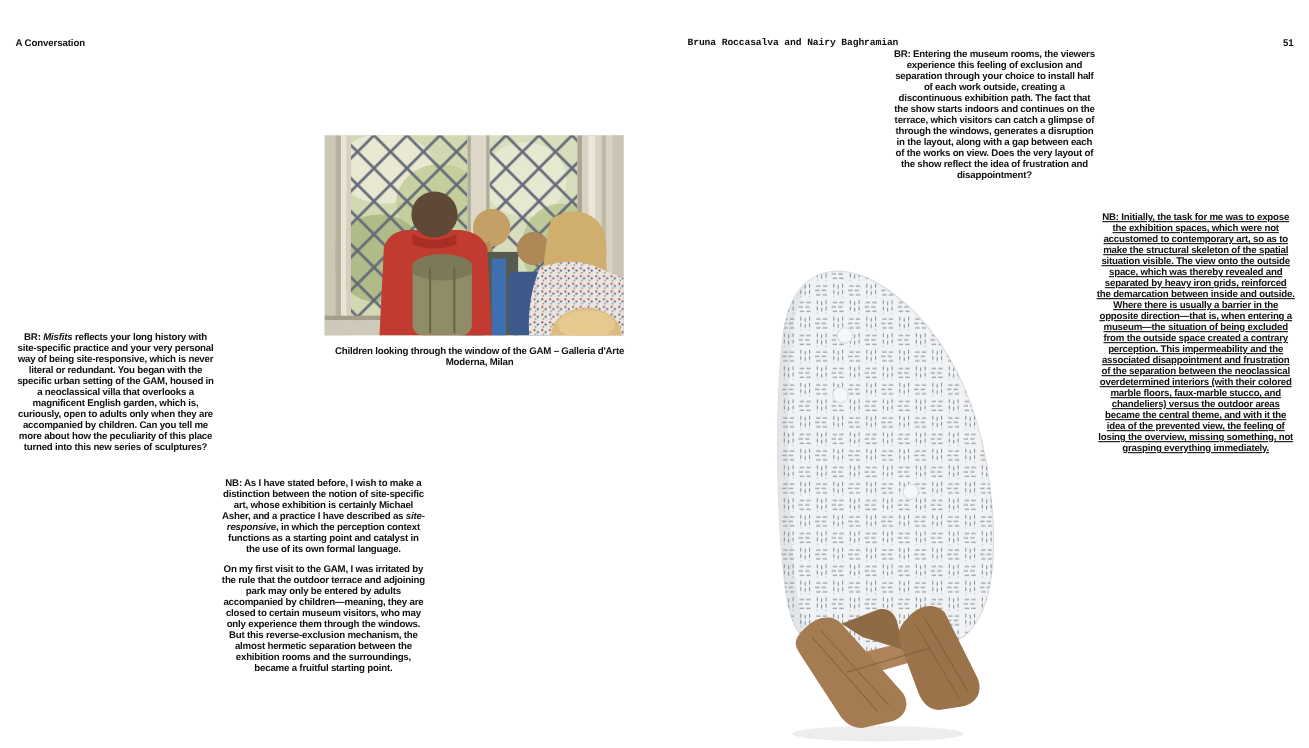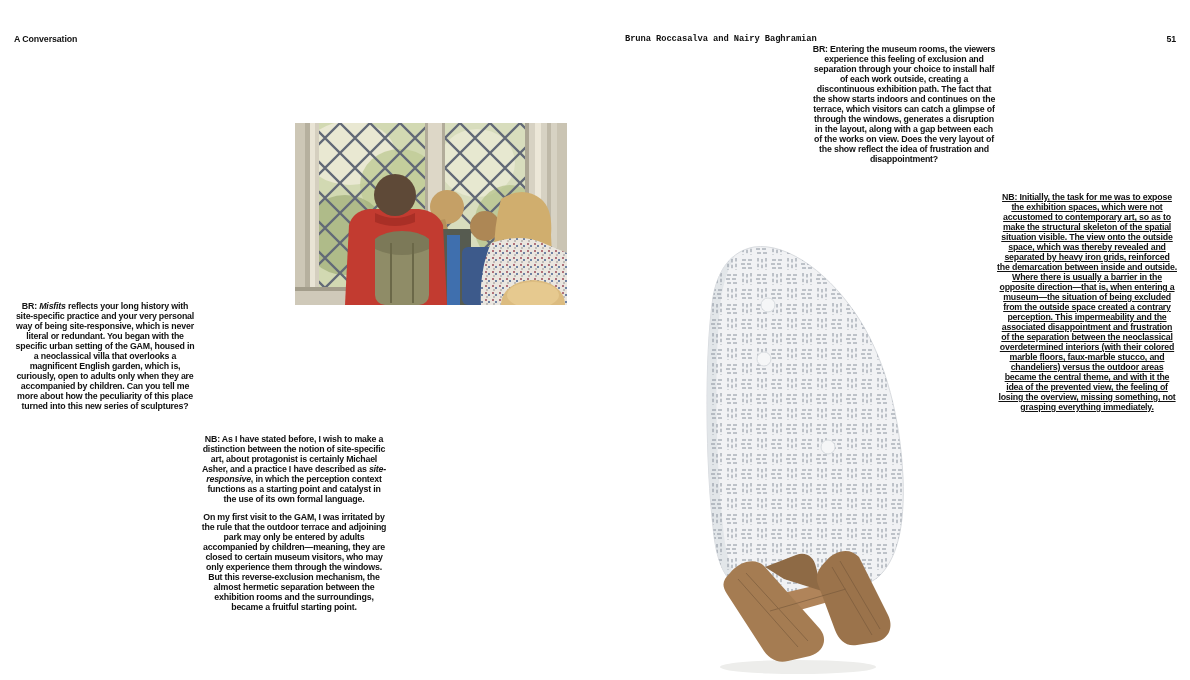--- a/index.html
+++ b/index.html
@@ -109,23 +109,24 @@
         <line x1="96" y1="120" x2="96" y2="180" stroke="#6b6848" stroke-width="2"></line>
         <line x1="118" y1="120" x2="118" y2="180" stroke="#6b6848" stroke-width="2"></line>
       </g>
       <g>
         <ellipse cx="238" cy="181" rx="32" ry="24" fill="#dcbc80"></ellipse>
         <ellipse cx="238" cy="172" rx="26" ry="13" fill="#e7cb92" opacity="0.85"></ellipse>
       </g>
     </svg>
   </figure>
 
+  <p class="body-text" id="caption">Children looking through the window of the GAM – Galleria d'Arte Moderna, Milan</p>
 
   <div id="col-nb">
-    <p class="body-text"><span>NB: As I have stated before, I wish to make a distinction between the notion of site-specific art, about protagonist is certainly Michael Asher, and a practice I have described as </span><i>site-responsive</i><span>, in which the perception context functions as a starting point and catalyst in the use of its own formal language.</span></p>
+    <p class="body-text"><span>NB: As I have stated before, I wish to make a distinction between the notion of site-specific art, whose exhibition is certainly Michael Asher, and a practice I have described as </span><i>site-responsive</i><span>, in which the perception context functions as a starting point and catalyst in the use of its own formal language.</span></p>
     <p class="body-text">On my first visit to the GAM, I was irritated by the rule that the outdoor terrace and adjoining park may only be entered by adults accompanied by children—meaning, they are closed to certain museum visitors, who may only experience them through the windows. But this reverse-exclusion mechanism, the almost hermetic separation between the exhibition rooms and the surroundings, became a fruitful starting point.</p>
   </div>
 
   <p class="body-text" id="col-br2">BR: Entering the museum rooms, the viewers experience this feeling of exclusion and separation through your choice to install half of each work outside, creating a discontinuous exhibition path. The fact that the show starts indoors and continues on the terrace, which visitors can catch a glimpse of through the windows, generates a disruption in the layout, along with a gap between each of the works on view. Does the very layout of the show reflect the idea of frustration and disappointment?</p>
 
   <figure id="fig-sculpture">
     <svg viewBox="0 0 225 453" width="225" height="453">
       <defs>
         <pattern id="weave" width="30" height="30" patternUnits="userSpaceOnUse">
           <g stroke="#7d8692" stroke-width="0.9" fill="none">

